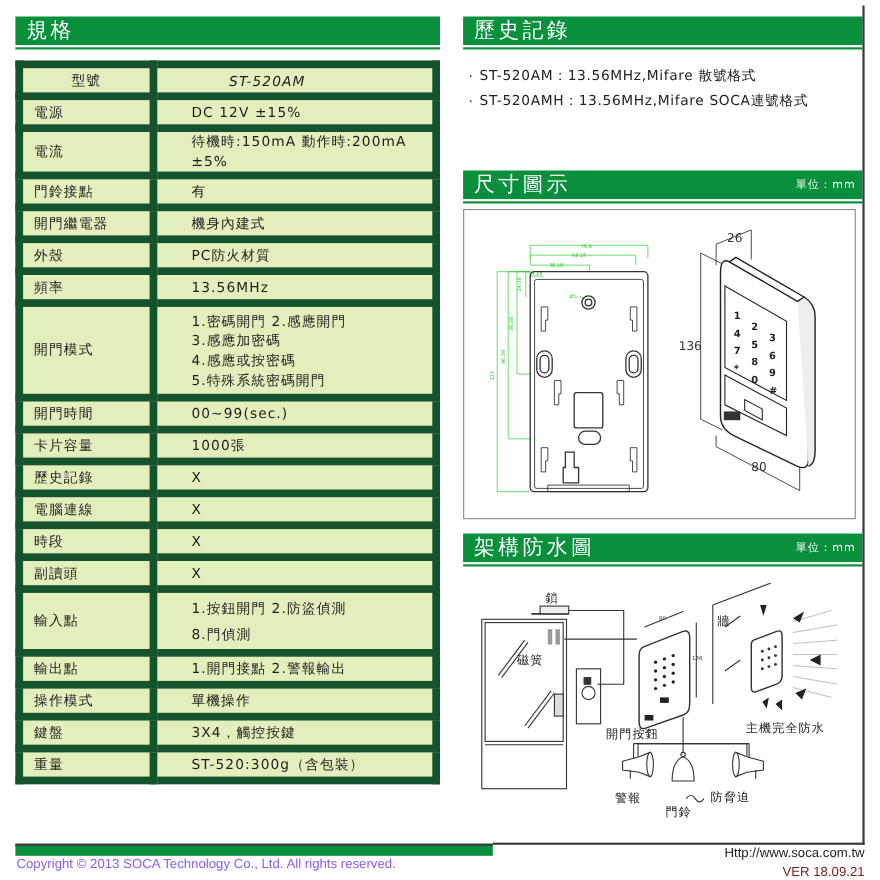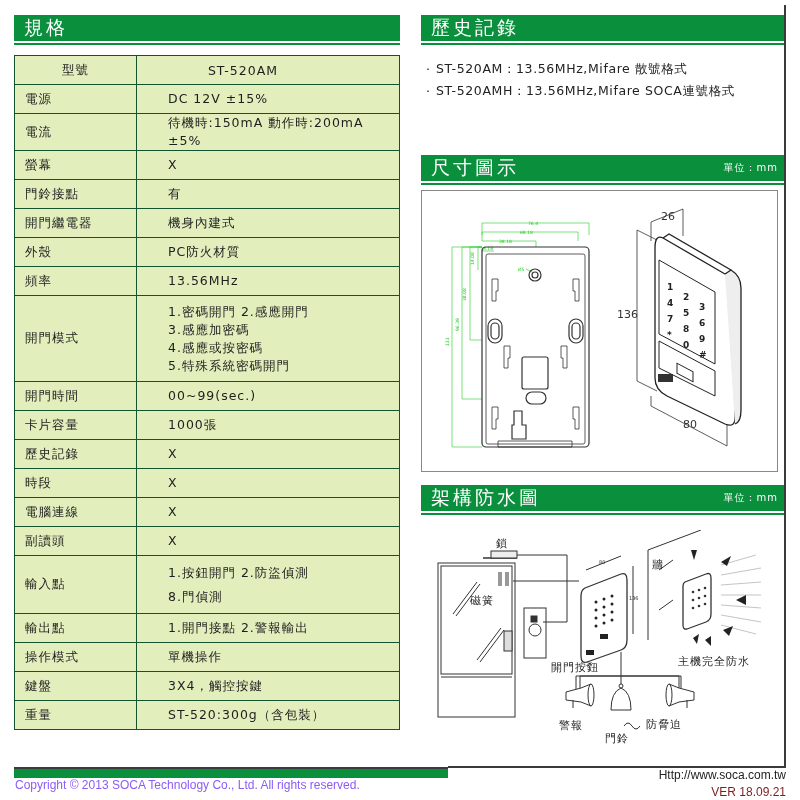--- a/index.html
+++ b/index.html
@@ -14,26 +14,26 @@
   .section-head .title { font-size: 19px; letter-spacing: 3px; font-weight: normal; }
   .section-head .unit { font-size: 10px; letter-spacing: 1px; }
   .section-rule { position: absolute; height: 2px; background: #0a8f3c; }
 
   
   .spec-table {
     position: absolute; left: 14px; top: 55px; width: 386px;
     border-collapse: collapse; background: #e2eebc; font-size: 12.5px;
   }
   .spec-table td {
-    border: 1px solid #14532d; height: 29px; padding: 0 10px; vertical-align: middle;
+    border: 7px solid #14532d; height: 29px; padding: 0 10px; vertical-align: middle;
     letter-spacing: 1px; color: #1e1e1e;
   }
   .spec-table td.k { width: 122px; }
   .spec-table tr.hdr td.k { text-align: center; }
-  .spec-table tr.hdr td.v { text-align: center; padding-right: 60px; }
+  .spec-table tr.hdr td.v { text-align: center; padding-right: 60px; font-style: italic; }
   .spec-table td.v .line { display: block; line-height: 18px; margin-left: 21px; }
   .spec-table tr.tall4 td { height: 86px; }
   .spec-table tr.tall2 td { height: 58px; }
   .spec-table tr.tall2 td.v .line { line-height: 24px; }
 
   
   .model-list { position: absolute; left: 426px; top: 58px; font-size: 12.5px; letter-spacing: 0.6px; }
   .model-list .item { height: 22px; display: flex; align-items: center; }
   .model-list .bullet { width: 10px; }
 
@@ -71,26 +71,20 @@
           <span class="line">DC 12V ±15%</span>
         </td>
       </tr>
       <tr>
         <td class="k">電流</td>
         <td class="v">
           <span class="line">待機時:150mA 動作時:200mA  ±5%</span>
         </td>
       </tr>
       <tr>
-        <td class="k">螢幕</td>
-        <td class="v">
-          <span class="line">X</span>
-        </td>
-      </tr>
-      <tr>
         <td class="k">門鈴接點</td>
         <td class="v">
           <span class="line">有</span>
         </td>
       </tr>
       <tr>
         <td class="k">開門繼電器</td>
         <td class="v">
           <span class="line">機身內建式</span>
         </td>
@@ -128,27 +122,27 @@
           <span class="line">1000張</span>
         </td>
       </tr>
       <tr>
         <td class="k">歷史記錄</td>
         <td class="v">
           <span class="line">X</span>
         </td>
       </tr>
       <tr>
+        <td class="k">電腦連線</td>
+        <td class="v">
+          <span class="line">X</span>
+        </td>
+      </tr>
+      <tr>
         <td class="k">時段</td>
-        <td class="v">
-          <span class="line">X</span>
-        </td>
-      </tr>
-      <tr>
-        <td class="k">電腦連線</td>
         <td class="v">
           <span class="line">X</span>
         </td>
       </tr>
       <tr>
         <td class="k">副讀頭</td>
         <td class="v">
           <span class="line">X</span>
         </td>
       </tr>

